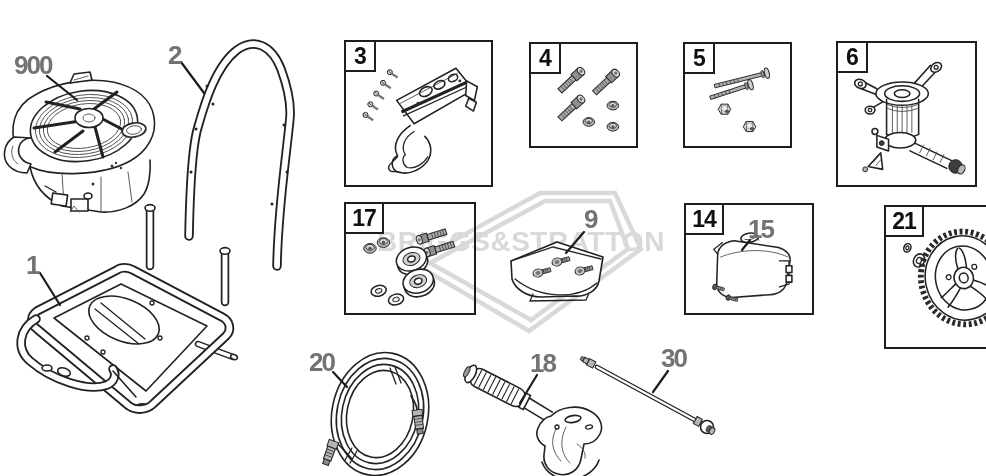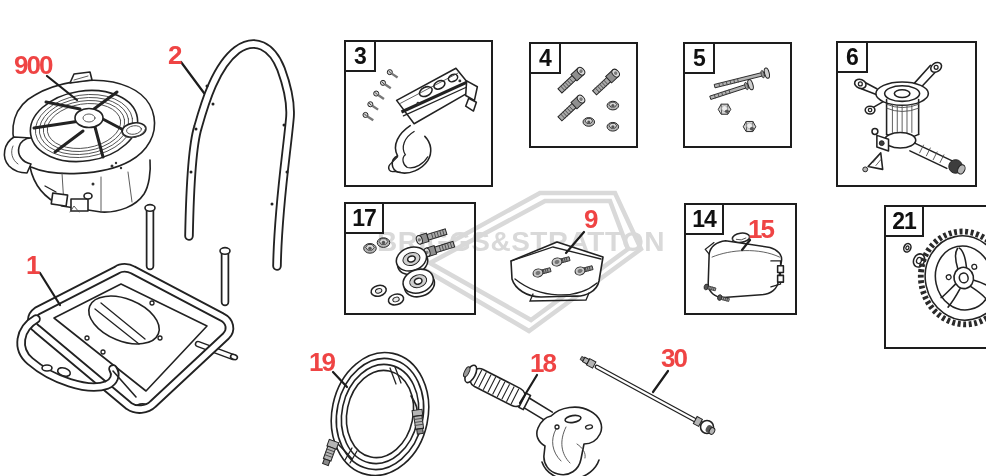--- a/index.html
+++ b/index.html
@@ -19,21 +19,21 @@
   .tag { position:absolute; left:0; top:0; height:30px; display:flex; align-items:center; justify-content:center;
          background:#fff; border-right:2.5px solid var(--ink,#1d1d1d); border-bottom:2.5px solid var(--ink,#1d1d1d);
          font-weight:bold; font-size:23px; letter-spacing:-1px; color:#101010; z-index:5; }
   .tag.w1 { width:30px; } .tag.w2 { width:38px; }
 
   
   #overlay { position:absolute; left:0; top:0; z-index:3; }
 
   
   .callout { position:absolute; z-index:4; font-weight:bold; font-size:26px; letter-spacing:-2px;
-             line-height:1; color:#ef4444; }
+             line-height:1; color:#737373; }
 
   
   .ln   { fill:none; stroke:#222; stroke-width:1.6; stroke-linecap:round; stroke-linejoin:round; }
   .ln13 { fill:none; stroke:#222; stroke-width:1.3; stroke-linecap:round; }
   .thin { fill:none; stroke:#4a4a4a; stroke-width:0.9; stroke-linecap:round; }
   .fw   { fill:#fff; stroke:#222; stroke-width:1.6; stroke-linejoin:round; }
   .mt   { fill:#b5b5b5; stroke:#222; stroke-width:1; }
   .t9 { stroke:#222; stroke-width:9.5; fill:none; stroke-linecap:round; stroke-linejoin:round; }
   .t9i{ stroke:#fff; stroke-width:5.8; fill:none; stroke-linecap:round; stroke-linejoin:round; }
   .t8 { stroke:#222; stroke-width:8.5; fill:none; stroke-linecap:round; }
@@ -273,21 +273,21 @@
           </g>
         <g transform="translate(41,99) rotate(-15)">
             <ellipse rx="8" ry="5.5" class="fw"></ellipse>
             <ellipse rx="3.4" ry="2.3" fill="#e8e8e8" stroke="#222"></ellipse>
           </g>
       </g>
     </svg>
     <div class="tag w2">17</div>
   </div>
 
-  <div class="pbox" style="left:684px; top:203px; width:113px; height:112px">
+  <div class="pbox" style="left:684px; top:203px; width:130px; height:112px">
     <svg class="art" viewBox="0 0 111 112">
       <g>
         <g transform="translate(56,34) rotate(-8)">
             <ellipse rx="9" ry="4.8" class="fw"></ellipse>
             <path class="thin" d="M-9,0 L-9,4 M9,0 L9,4 M-5,1 Q0,3.5 5,1"></path>
           </g>
         <path class="fw" d="M23,51 C24,43 31,38 40,37 L86,44 C94,46 99,52 98,58 L95,78 C94,87 87,93 77,93 L38,96 C29,96 22,90 22,82 Z"></path>
         <path class="thin" d="M26,54 C45,46 75,44 96,54"></path>
         <path class="ln13" d="M23,51 L19,46 L28,39"></path>
         <path class="ln13" d="M87,58 L97,58 L97,82 L87,85"></path>
@@ -519,17 +519,17 @@
       <line class="leader" x1="537" y1="375" x2="520" y2="403"></line>
       <line class="leader" x1="668" y1="371" x2="653" y2="392"></line>
     </g>
   </svg>
 
   <div class="callout" style="left:14px;  top:52px">900</div>
   <div class="callout" style="left:168px; top:42px">2</div>
   <div class="callout" style="left:26px;  top:252px">1</div>
   <div class="callout" style="left:584px; top:206px">9</div>
   <div class="callout" style="left:748px; top:216px">15</div>
-  <div class="callout" style="left:309px; top:349px">19</div>
+  <div class="callout" style="left:309px; top:349px">20</div>
   <div class="callout" style="left:530px; top:350px">18</div>
   <div class="callout" style="left:661px; top:345px">30</div>
 
 </div>
 
 </body></html>

